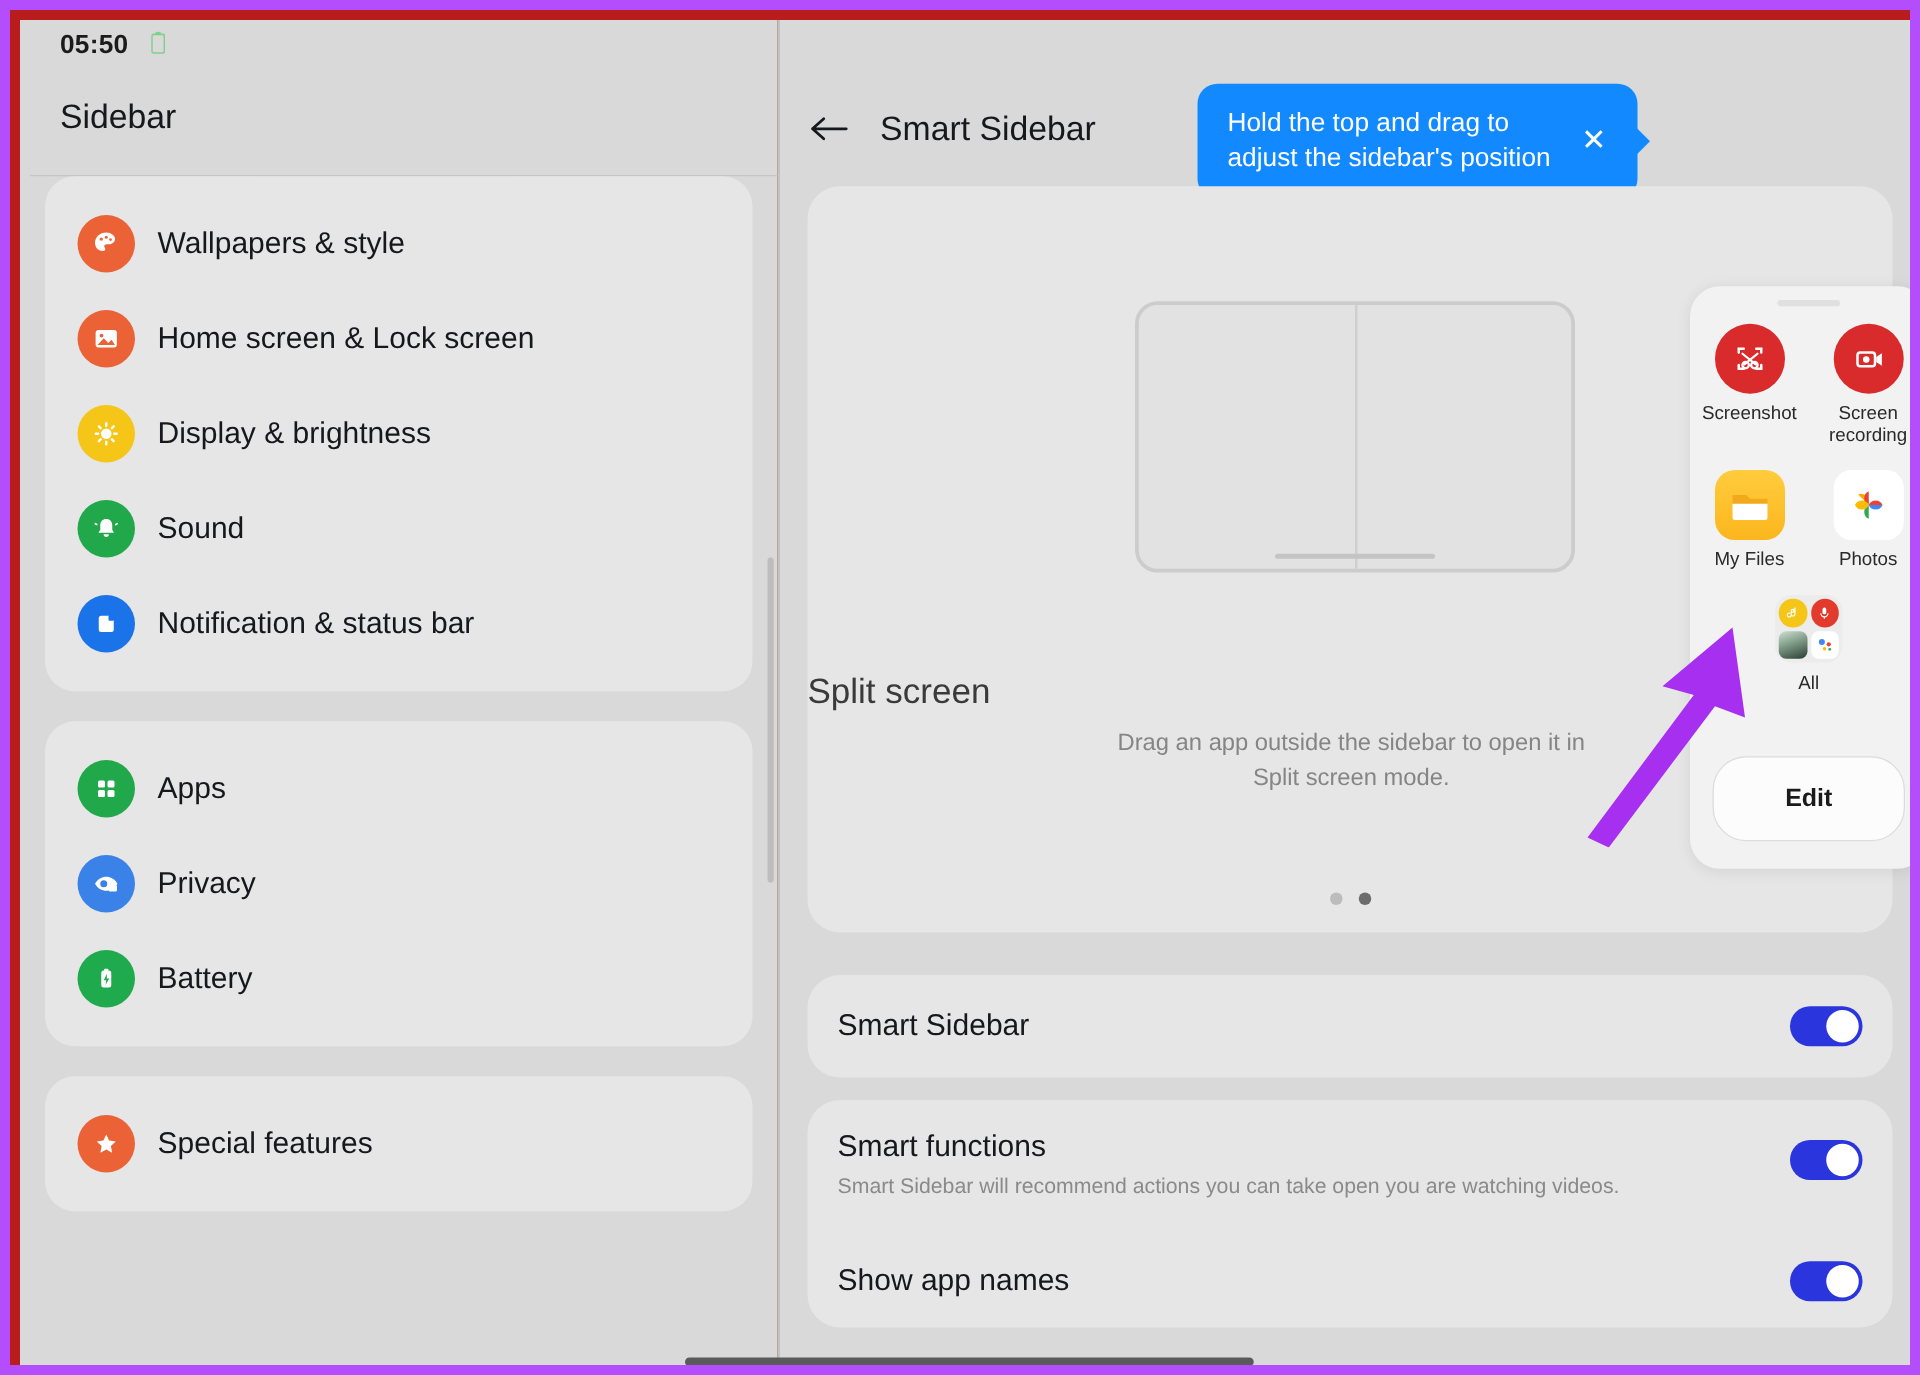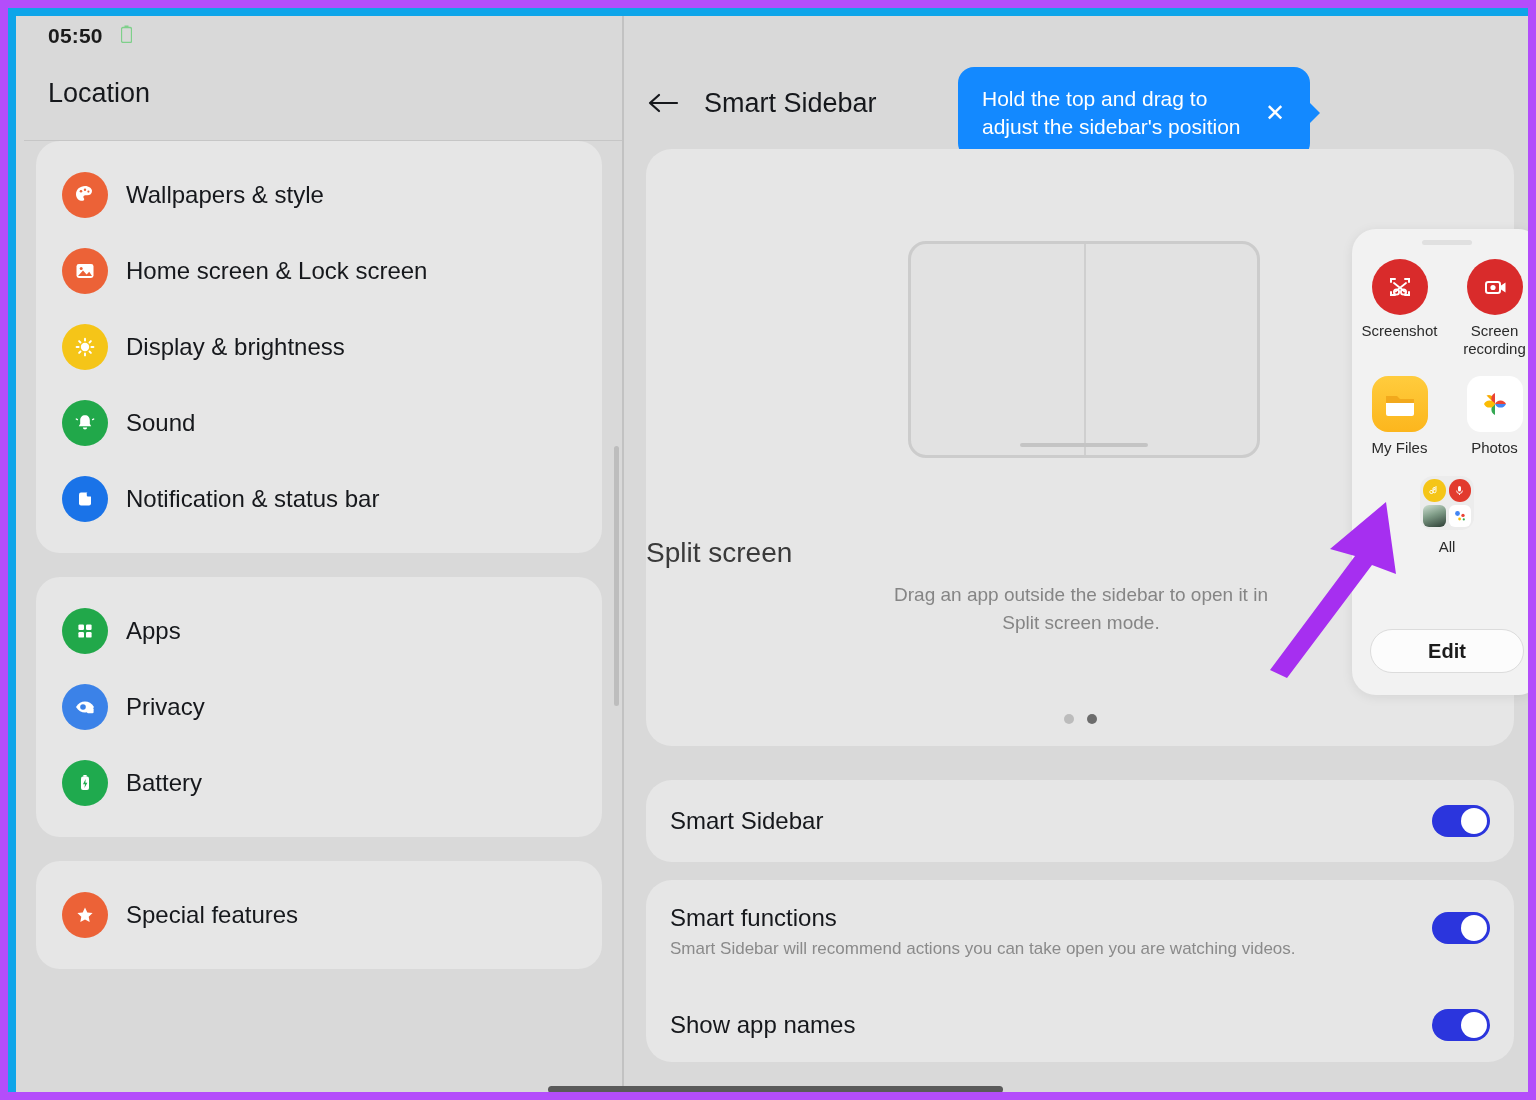--- a/index.html
+++ b/index.html
@@ -5,21 +5,21 @@
   * { box-sizing: border-box; margin: 0; padding: 0; }
   html, body {
     width: 1536px; height: 1100px;
     font-family: "Liberation Sans", sans-serif;
     background: #a855f7;
     overflow: hidden;
   }
   #frame {
     position: absolute; inset: 0;
     border: 8px solid #b44dfb;
-    background: #0ea5e9;
+    background: #b91c1c;
     overflow: hidden;
   }
   
   #statusbar {
     position: absolute; left: 0; top: 0; width: 100%; height: 40px;
     display: flex; align-items: center; justify-content: space-between;
     padding: 0 22px 0 32px;
   }
   #clock { font-size: 21px; font-weight: 700; color: #1b1b1b; letter-spacing: .2px; }
   .sb-left { display: flex; align-items: center; gap: 10px; }
@@ -165,21 +165,21 @@
     width: 54px; height: 54px; border-radius: 13px; background: #ececec;
     display: grid; grid-template-columns: 1fr 1fr; grid-template-rows: 1fr 1fr;
     gap: 3px; padding: 3px;
   }
   .folder-mini > div { border-radius: 50%; }
   .fm-1 { background: #f5c518; display:flex;align-items:center;justify-content:center; }
   .fm-2 { background: #e23b2e; display:flex;align-items:center;justify-content:center; }
   .fm-3 { border-radius: 6px !important; background: linear-gradient(160deg,#cfe0d2 0%,#7e9b86 45%,#2b3c33 100%); }
   .fm-4 { border-radius: 6px !important; background: #ffffff; display:flex;align-items:center;justify-content:center; }
   #edit-btn {
-    position: absolute; left: 18px; bottom: 22px; width: 154px; height: 44px;
+    position: absolute; left: 18px; bottom: 22px; width: 154px; height: 68px;
     border: 1px solid #dcdcdc; border-radius: 27px; background: #fcfcfc;
     display: flex; align-items: center; justify-content: center;
     font-size: 20px; font-weight: 700; color: #1b1b1b; cursor: pointer;
   }
   
   .t-card {
     position: absolute; left: 22px; width: 868px;
     background: #e6e6e6; border-radius: 26px;
   }
   #card-smart-sidebar { top: 764px; height: 82px; }
@@ -224,21 +224,21 @@
         <span style="margin-left:8px;">
           <svg width="11" height="18" viewBox="0 0 11 18">
               <rect x="0.5" y="2.5" width="10" height="15" rx="1.5" fill="none" stroke="#7ed08a" stroke-width="1.3"></rect>
               <rect x="3.5" y="0.5" width="4" height="2" fill="#7ed08a"></rect>
             </svg>
         </span>
       </div>
 
     </div>
 
-    <div id="settings-title">Location</div>
+    <div id="settings-title">Sidebar</div>
     <div id="left-divider"></div>
 
     <div id="left-scroll">
 
       <div class="card">
         <div class="row">
           <span class="ic" style="background:#ec6237;">
             <svg width="26" height="26" viewBox="0 0 26 26">
                 <path d="M13 4c-5 0-9 3.6-9 8.2 0 4.3 3.2 6.6 6.2 6.6 1.6 0 2-.8 2-1.6 0-.9-.8-1.2-.8-2.2 0-1 .8-1.7 1.9-1.7h2.1c2.6 0 4.6-1.9 4.6-4.4C20 6.6 16.9 4 13 4z" fill="#fff"></path>
                 <circle cx="9" cy="9.2" r="1.3" fill="#ec6237"></circle>

